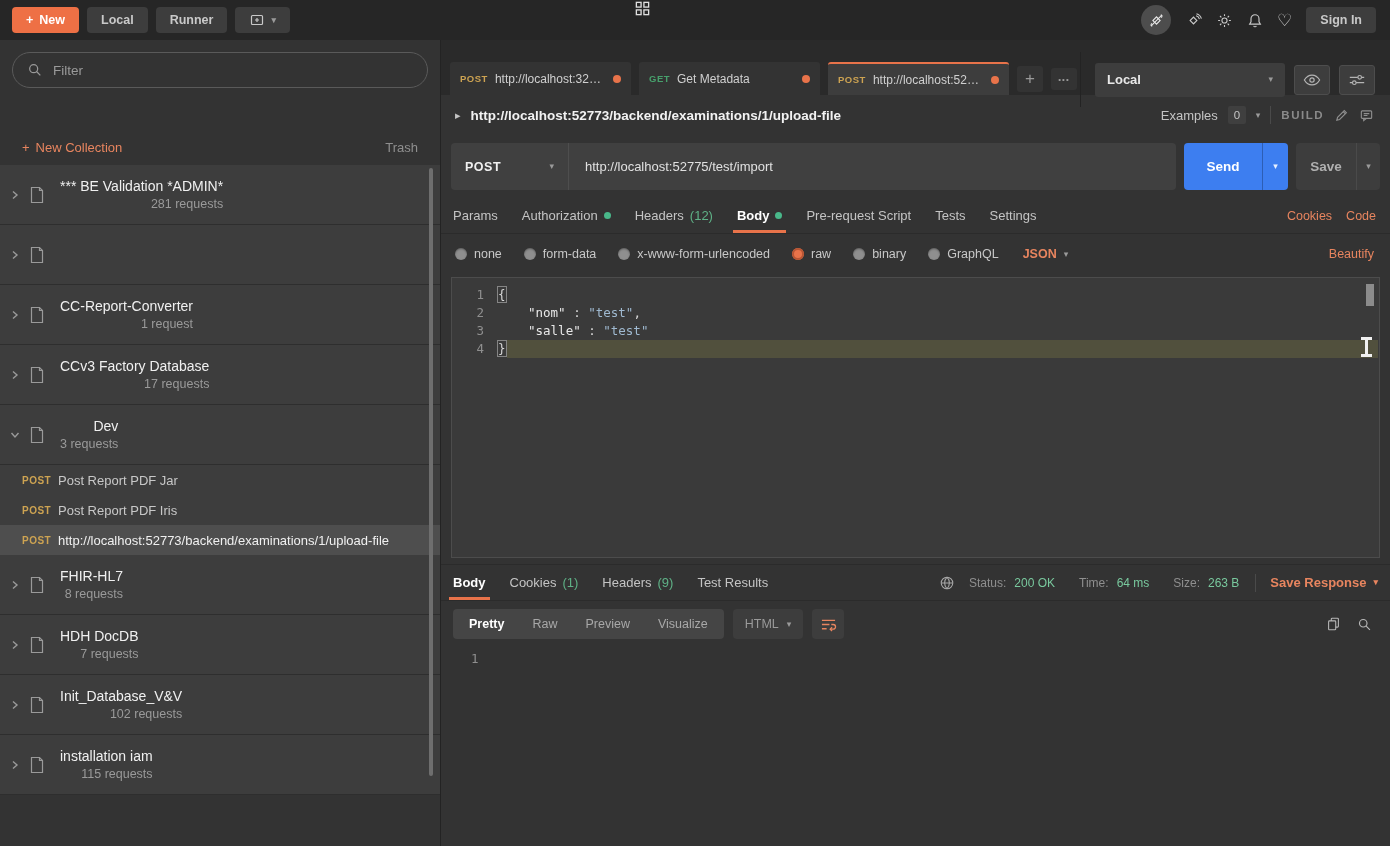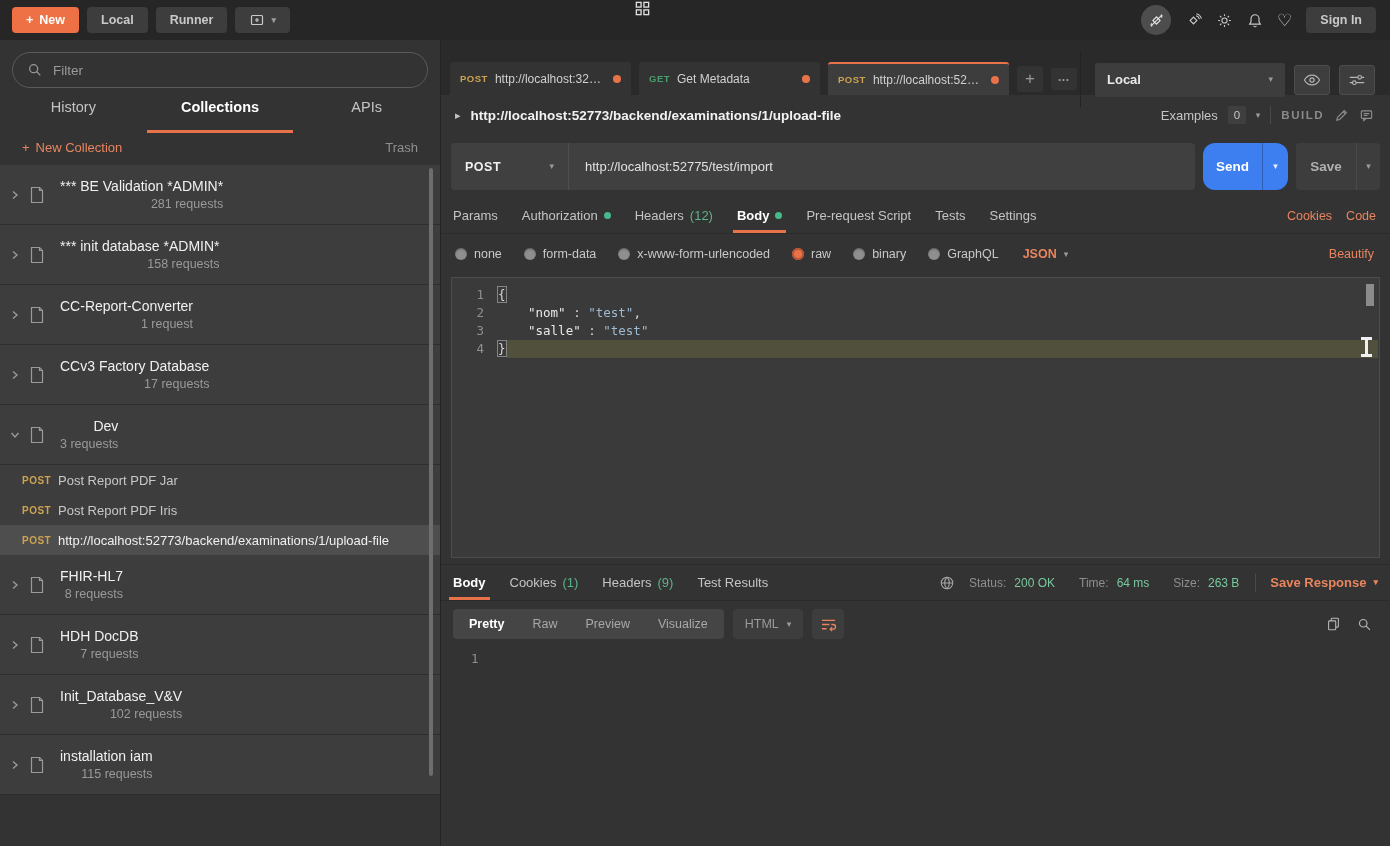--- a/index.html
+++ b/index.html
@@ -91,21 +91,21 @@
   .vsep { width:1px; height:18px; background:#4a4a4a; }
   .build-lbl { color:#8a8a8a; font-size:11.5px; letter-spacing:1.5px; font-weight:700; cursor:pointer; }
   .title-ic { color:#8f8f8f; cursor:pointer; }
 
   .urlrow { position:absolute; left:10px; top:103px; width:929px; height:47px; display:flex; align-items:center; gap:8px; }
   .url-box { flex:1; height:47px; background:#404040; border-radius:4px; display:flex; align-items:center; }
   .method-seg { width:118px; height:100%; display:flex; align-items:center; padding:0 14px; cursor:pointer;
                 border-right:1px solid #4e4e4e; }
   .method-lbl { color:#f0f0f0; font-size:12.5px; font-weight:700; letter-spacing:.5px; flex:1; }
   .url-text { padding-left:16px; color:#e0e0e0; font-size:13px; }
-  .send-btn { width:85px; height:47px; background:#3d7ef0; border-radius:12px; display:flex; cursor:pointer; }
+  .send-btn { width:104px; height:47px; background:#3d7ef0; border-radius:4px; display:flex; cursor:pointer; }
   .send-main { flex:1; display:flex; align-items:center; justify-content:center; color:#fff; font-size:13.5px; font-weight:700; }
   .send-caret { width:26px; border-left:1px solid rgba(0,0,0,.25); display:flex; align-items:center; justify-content:center; color:#e8f0ff; }
   .save-btn { width:84px; height:47px; background:#3d3d3d; border-radius:4px; display:flex; cursor:pointer; }
   .save-main { flex:1; display:flex; align-items:center; justify-content:center; color:#b0b0b0; font-size:13.5px; font-weight:700; }
   .save-caret { width:24px; border-left:1px solid #4a4a4a; display:flex; align-items:center; justify-content:center; color:#9a9a9a; }
 
   .reqtabs { position:absolute; left:0; top:158px; width:949px; height:36px; display:flex; align-items:center;
              border-bottom:1px solid #2b2b2b; }
   .qtab { margin-left:24px; font-size:13px; color:#c4c4c4; cursor:pointer; display:flex; align-items:center; gap:6px;
           height:100%; position:relative; }
@@ -262,25 +262,20 @@
     <div class="filter-wrap">
       <span>
         <svg width="16" height="16" viewBox="0 0 18 18" fill="none" stroke="#9a9a9a" stroke-width="1.4">
           <circle cx="7.5" cy="7.5" r="4.5"></circle>
             <path d="M11 11l4 4"></path>
         </svg>
       </span>
       <input class="filter-input" placeholder="Filter" style="">
     </div>
 
-    <div class="sb-tabs">
-      <div class="sb-tab">History</div>
-      <div class="sb-tab active">Collections</div>
-      <div class="sb-tab">APIs</div>
-    </div>
 
     <div class="sb-subrow">
       <span class="new-coll">
         <span>+</span>
         <span>New Collection</span>
       </span>
       <span class="trash">Trash</span>
     </div>
 
     <div class="coll-list">
@@ -306,24 +301,20 @@
         <span class="coll-chev">
           <svg width="10" height="10" viewBox="0 0 10 10" fill="none" stroke="#9a9a9a" stroke-width="1.4">
               <path d="M3 1.5 7 5 3 8.5"></path>
             </svg>
           </span>
         <span class="coll-file">
           <svg width="18" height="20" viewBox="0 0 18 20" fill="none" stroke="#9a9a9a" stroke-width="1.2">
               <path d="M3.5 2.5h8l3 3v12h-11z"></path>
               <path d="M11.5 2.5v3h3"></path>
             </svg>
-          </span>
-        <span class="coll-text">
-            <span class="coll-name">*** init database *ADMIN*</span>
-          <span class="coll-count">158 requests</span>
           </span>
       </div>
       <div class="coll-row">
         <span class="coll-chev">
           <svg width="10" height="10" viewBox="0 0 10 10" fill="none" stroke="#9a9a9a" stroke-width="1.4">
               <path d="M3 1.5 7 5 3 8.5"></path>
             </svg>
           </span>
         <span class="coll-file">
           <svg width="18" height="20" viewBox="0 0 18 20" fill="none" stroke="#9a9a9a" stroke-width="1.2">

